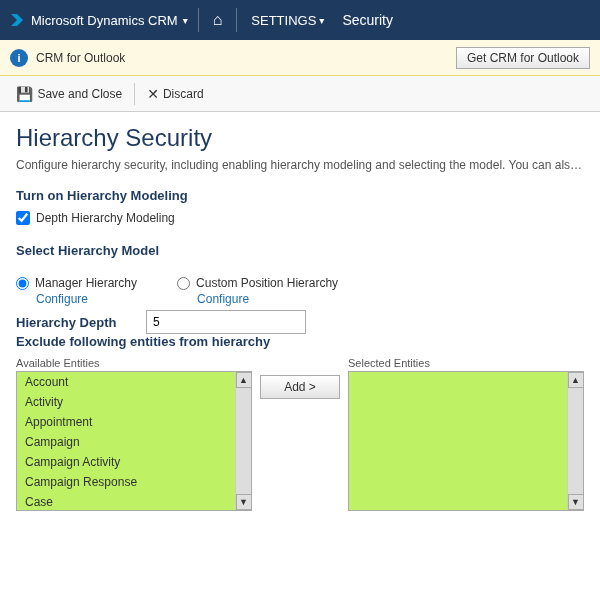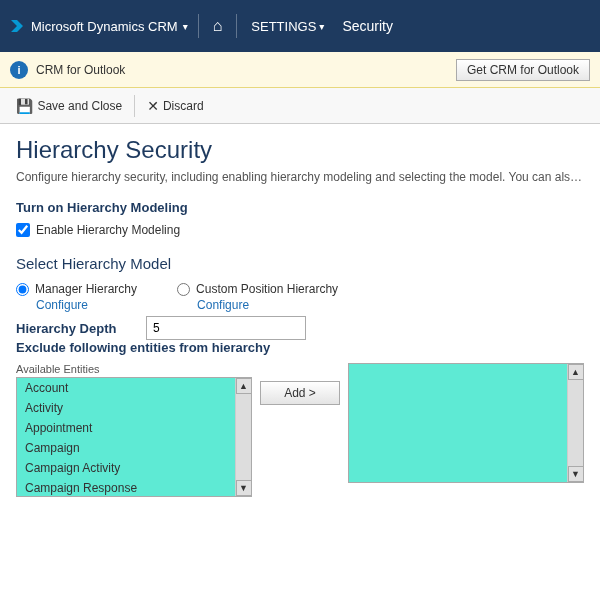--- a/index.html
+++ b/index.html
@@ -1,21 +1,21 @@
 <!DOCTYPE html>
 <html><head>
   <meta charset="utf-8">
   <style>
     * { box-sizing: border-box; margin: 0; padding: 0; }
     body { font-family: 'Segoe UI', Tahoma, Geneva, Verdana, sans-serif; font-size: 13px; color: #333; background: #fff; width: 600px; height: 598px; overflow: hidden; }
 
     
     .top-nav {
       background: #1e3a5f;
-      height: 52px;
+      height: 40px;
       display: flex;
       align-items: center;
       padding: 0 8px;
       color: #fff;
       gap: 6px;
     }
     .nav-logo {
       display: flex;
       align-items: center;
       gap: 5px;
@@ -156,24 +156,24 @@
       margin-bottom: 18px;
     }
     .checkbox-row input[type="checkbox"] {
       width: 14px;
       height: 14px;
       cursor: pointer;
     }
     .checkbox-label { font-size: 12px; }
 
     .section-header-model {
-      font-size: 15px;
-      font-weight: normal;
+      font-size: 13px;
+      font-weight: bold;
       color: #1e3a5f;
-      margin-bottom: 10px;
+      margin-bottom: 18px;
     }
 
     .radio-row {
       display: flex;
       align-items: flex-start;
       gap: 40px;
       margin-bottom: 4px;
     }
     .radio-option {
       display: flex;
@@ -235,23 +235,23 @@
       flex-direction: column;
       flex: 1;
     }
     .entity-list-label {
       font-size: 11px;
       color: #555;
       margin-bottom: 2px;
     }
     .entity-list {
       border: 1px solid #aaa;
-      height: 120px;
+      height: 140px;
       overflow-y: auto;
-      background: #5eead4;
+      background: #bef264;
       position: relative;
     }
     .entity-list-item {
       padding: 3px 8px;
       font-size: 12px;
       cursor: pointer;
       white-space: nowrap;
     }
 
     .scrollbar-right {
@@ -346,21 +346,21 @@
 </div>
 
 <div class="main-content">
 
   <h1 class="page-title">Hierarchy Security</h1>
   <p class="page-description">Configure hierarchy security, including enabling hierarchy modeling and selecting the model. You can also specify h</p>
 
   <div class="section-header">Turn on Hierarchy Modeling</div>
   <div class="checkbox-row">
     <input type="checkbox" checked="" style="">
-    <span class="checkbox-label">Enable Hierarchy Modeling</span>
+    <span class="checkbox-label">Depth Hierarchy Modeling</span>
   </div>
 
   <div class="section-header-model">Select Hierarchy Model</div>
   <div class="radio-row">
     <div class="radio-option">
       <div class="radio-label-row">
         <input type="radio" name="hierarchy_model" checked="" style="">
         <span class="radio-text">Manager Hierarchy</span>
       </div>
       <a class="radio-configure">Configure</a>
@@ -400,20 +400,21 @@
           <div class="scroll-arrow">▼</div>
         </div>
       </div>
     </div>
 
     <div class="add-remove-area">
       <button class="transfer-btn">Add &gt;</button>
     </div>
 
     <div class="entity-list-container">
+      <div class="entity-list-label">Selected Entities</div>
       <div class="entity-list" style="padding-right:16px;">
         <div class="scrollbar-right">
           <div class="scroll-arrow">▲</div>
           <div class="scroll-track"></div>
           <div class="scroll-arrow">▼</div>
         </div>
       </div>
     </div>
   </div>
 

